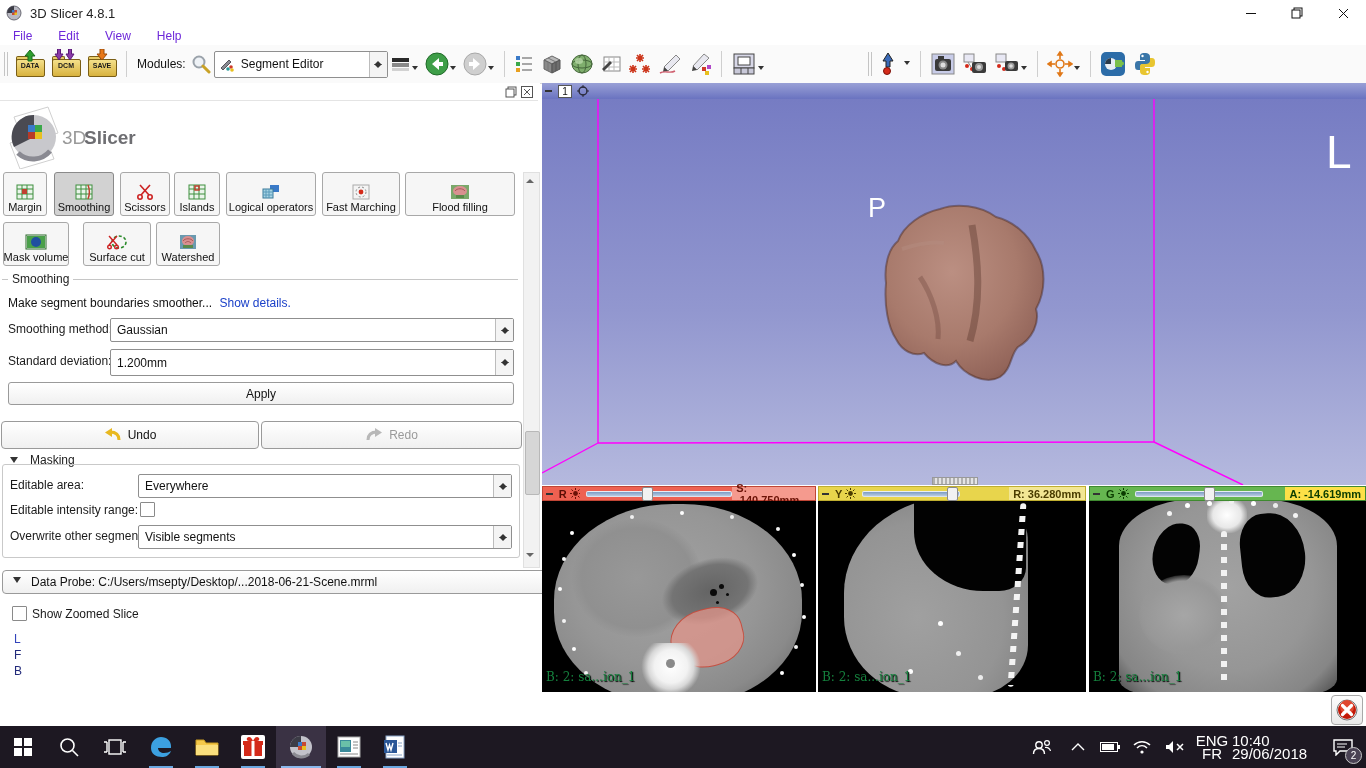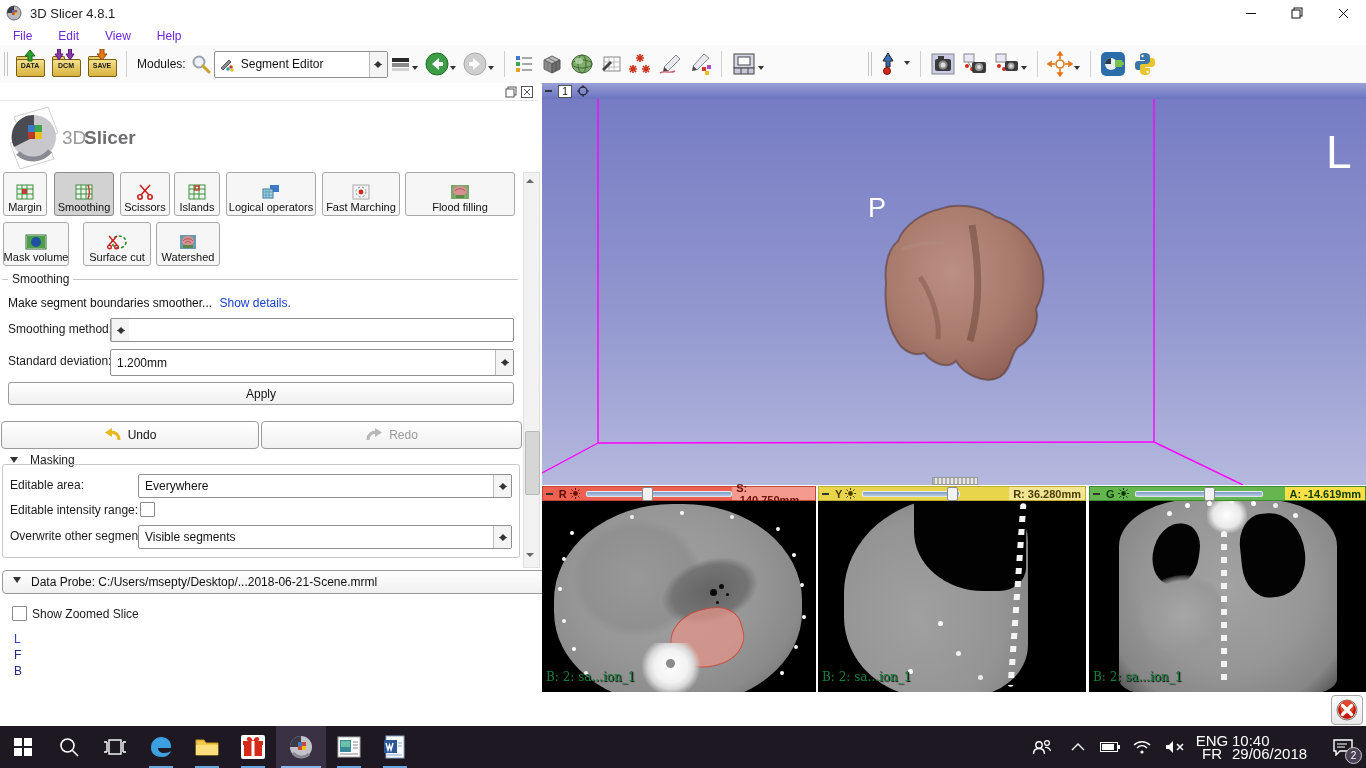--- a/index.html
+++ b/index.html
@@ -477,20 +477,21 @@
     <div class="rule" style="left:2px;top:196px;width:516px"></div>
     <span class="grouptitle" style="left:8px;top:189px">Smoothing</span>
 
     <div class="abs" style="left:8px;top:213px">
       <span>Make segment boundaries smoother...</span>
       <a style="color:#1a40c8;margin-left:4px">Show details.</a>
     </div>
 
     <span class="formlabel" style="left:8px;top:239px">Smoothing method:</span>
     <div class="combo abs" style="left:110px;top:235px;width:402px;height:22px">
+      <span class="val">Gaussian</span>
       <div class="spin">
           <div class="tri-u"></div>
           <div class="tri-d"></div>
         </div>
     </div>
 
     <span class="formlabel" style="left:8px;top:271px">Standard deviation:</span>
     <div class="combo abs" style="left:110px;top:266px;width:402px;height:25px">
       <span class="val">1.200mm</span>
       <div class="spin">

